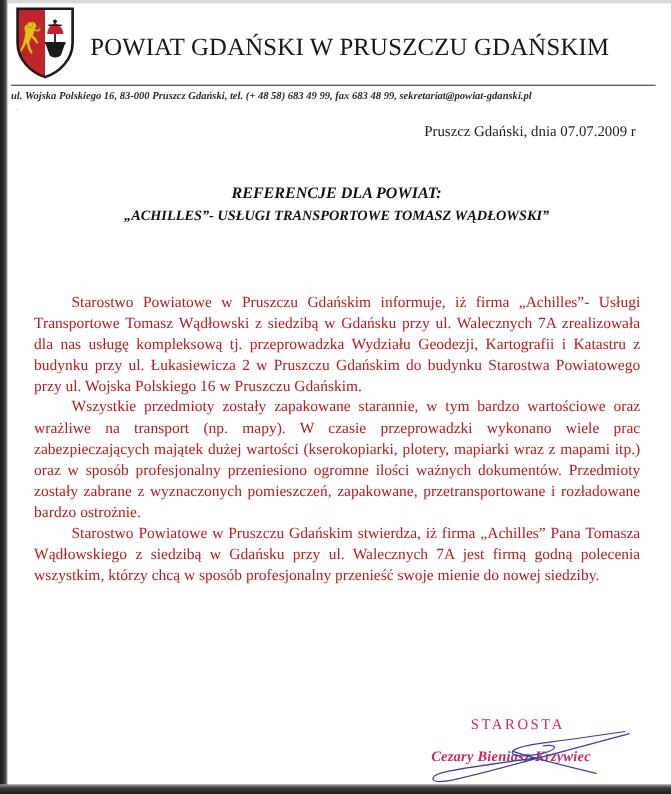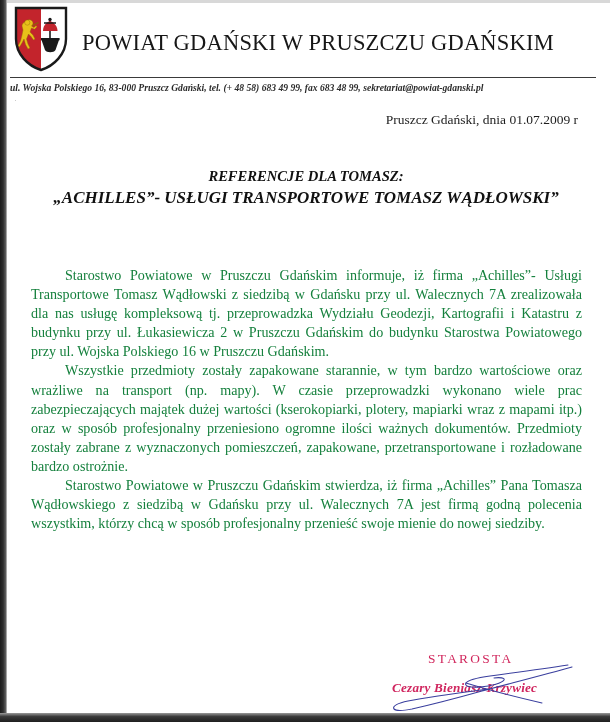--- a/index.html
+++ b/index.html
@@ -112,32 +112,32 @@
     text-align: center;
   }
   .headline .l1,
   .headline .l2 {
     font-weight: bold;
     font-style: italic;
     color: #111;
     white-space: nowrap;
   }
   .headline .l1 { font-size: 14.6px; }
-  .headline .l2 { font-size: 17px; margin-top: 3px; }
+  .headline .l2 { font-size: 13px; margin-top: 3px; }
 
   
   .body-copy {
     position: absolute;
     left: 31px;
     top: 266px;
     width: 551px;
     font-size: 14.1px;
     line-height: 19.1px;
     text-align: justify;
-    color: #15803d;
+    color: #b91c1c;
   }
   .body-copy p {
     margin: 0;
     text-indent: 34px;
   }
 
   
   .signature-block {
     position: absolute;
     right: 24px;
@@ -218,24 +218,24 @@
       </svg>
     </div>
 
     <div class="org-title">POWIAT GDAŃSKI W PRUSZCZU GDAŃSKIM</div>
   </div>
 
   <div class="rule"></div>
 
   <div class="address-line">ul. Wojska Polskiego 16, 83-000 Pruszcz Gdański, tel. (+ 48 58) 683 49 99,  fax 683 48 99, sekretariat@powiat-gdanski.pl</div>
 
-  <div class="date-line">Pruszcz Gdański, dnia 01.07.2009 r</div>
+  <div class="date-line">Pruszcz Gdański, dnia 07.07.2009 r</div>
 
   <div class="headline">
-    <div class="l1">REFERENCJE DLA TOMASZ:</div>
+    <div class="l1">REFERENCJE DLA POWIAT:</div>
     <div class="l2">„ACHILLES”- USŁUGI TRANSPORTOWE TOMASZ WĄDŁOWSKI”</div>
   </div>
 
   <div class="body-copy">
     <p>Starostwo Powiatowe w Pruszczu Gdańskim informuje, iż firma „Achilles”- Usługi Transportowe Tomasz Wądłowski z siedzibą w Gdańsku przy ul. Walecznych 7A zrealizowała dla nas usługę kompleksową tj. przeprowadzka Wydziału Geodezji, Kartografii i Katastru z budynku przy ul. Łukasiewicza 2 w Pruszczu Gdańskim do budynku Starostwa Powiatowego przy ul. Wojska Polskiego 16 w Pruszczu Gdańskim.</p>
     <p>Wszystkie przedmioty zostały zapakowane starannie, w tym bardzo wartościowe oraz wrażliwe na  transport (np. mapy). W czasie przeprowadzki wykonano wiele prac zabezpieczających majątek dużej wartości (kserokopiarki, plotery, mapiarki wraz z mapami itp.) oraz w sposób profesjonalny przeniesiono ogromne ilości ważnych dokumentów. Przedmioty zostały zabrane z wyznaczonych pomieszczeń, zapakowane, przetransportowane i rozładowane bardzo ostrożnie.</p>
     <p>Starostwo Powiatowe w Pruszczu Gdańskim stwierdza, iż firma „Achilles” Pana Tomasza Wądłowskiego z siedzibą w Gdańsku przy ul. Walecznych 7A jest firmą godną polecenia wszystkim, którzy chcą w sposób profesjonalny przenieść swoje mienie do nowej siedziby.</p>
   </div>
 
   <div class="signature-block">

